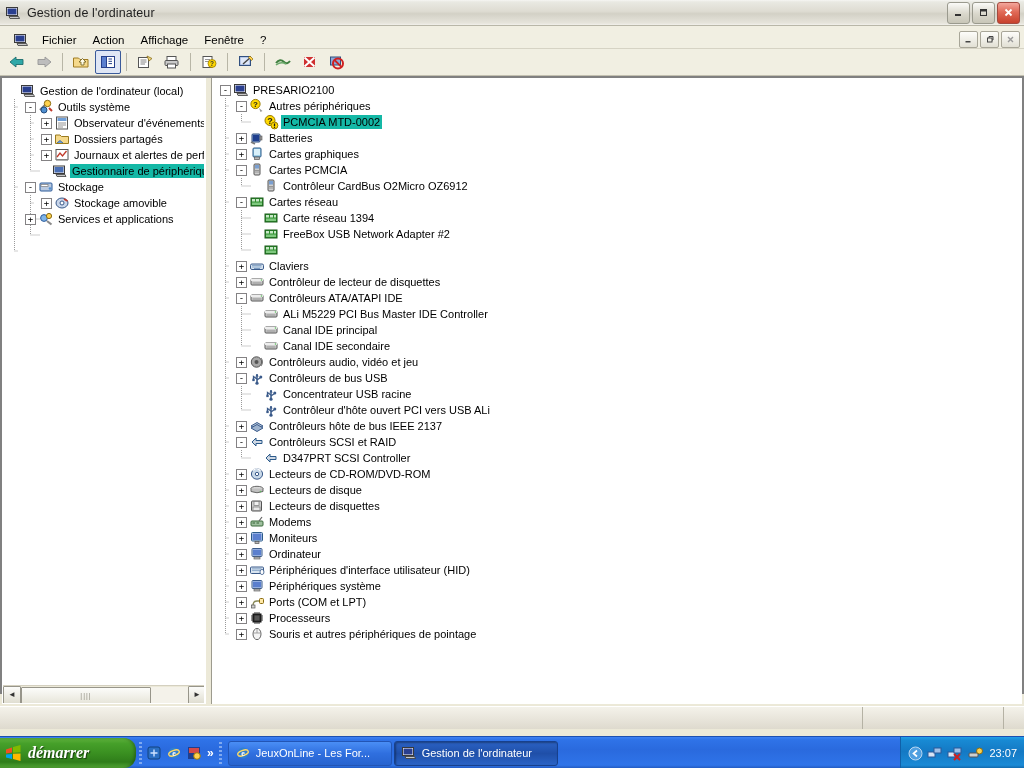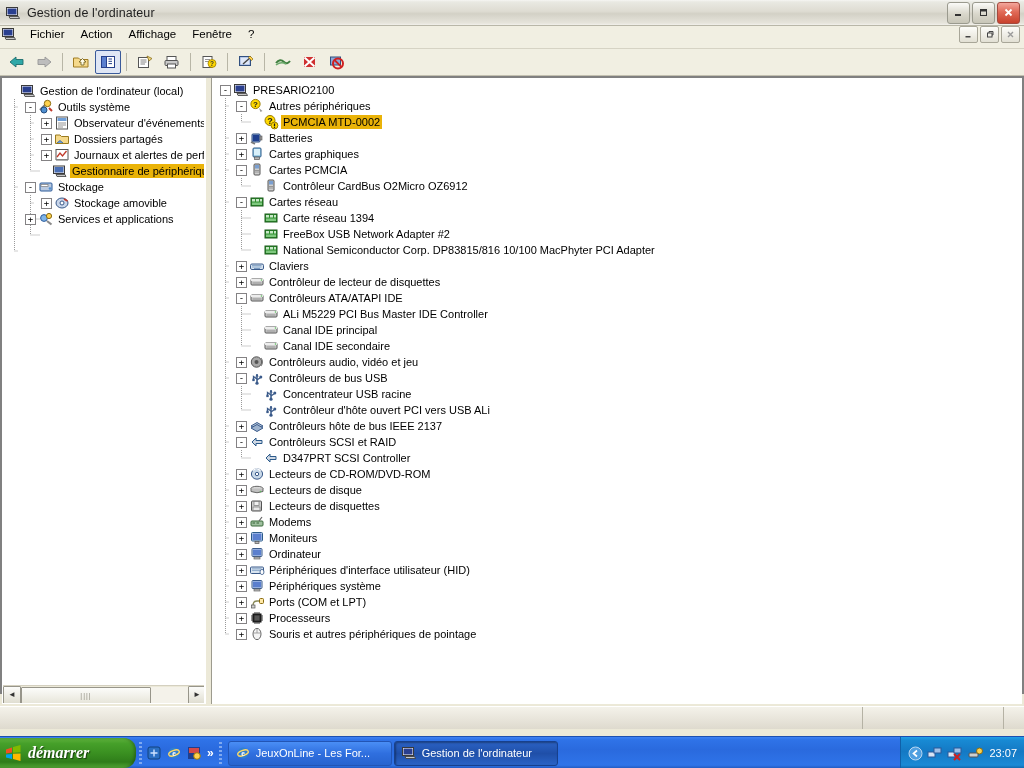--- a/index.html
+++ b/index.html
@@ -32,22 +32,22 @@
     color:#333;font-size:10px;line-height:1;position:relative;
   }
   .winbtn.close{
     border-color:#a34a3f;
     background:linear-gradient(to bottom,#f3a69b,#e06a57 45%,#c8412c);
     color:#fff;
   }
 
   
   .menubar{
-    height:22px;display:flex;align-items:flex-start;
-    background:#f1efe2;border-bottom:1px solid #d6d3c4;padding-left:0;
+    height:22px;display:flex;align-items:flex-end;
+    background:#f1efe2;border-bottom:1px solid #d6d3c4;padding-left:12px;
   }
   .menubar .mdi-ico{width:18px;height:16px;display:flex;align-items:center;justify-content:center;margin-right:4px;}
   .menuitem{padding:2px 8px;font-size:11.5px;color:#000;cursor:default;}
   .mdibtns{margin-left:auto;display:flex;gap:2px;padding-right:4px;}
   .mdibtn{
     width:17px;height:15px;border:1px solid #a8a698;border-radius:2px;
     background:linear-gradient(to bottom,#fdfdfa,#e2e0d4);
     display:flex;align-items:center;justify-content:center;font-size:9px;color:#555;
   }
 
@@ -95,21 +95,21 @@
   .row{height:16px;display:flex;align-items:center;white-space:nowrap;position:relative;}
   .twisty{
     width:9px;height:9px;border:1px solid #848284;background:#fff;
     display:flex;align-items:center;justify-content:center;
     font-size:9px;line-height:7px;color:#000;font-family:"DejaVu Sans Mono",monospace;
     flex:0 0 auto;
   }
   .twistyspace{width:11px;flex:0 0 auto;}
   .ico{width:16px;height:16px;flex:0 0 auto;display:flex;align-items:center;justify-content:center;margin-right:2px;}
   .lbl{font-size:11px;color:#000;padding:0 2px;line-height:14px;}
-  .row.sel .lbl{background:#eab308;color:#000;}
+  .row.sel .lbl{background:#14b8a6;color:#000;}
 
   
   .statusbar{
     position:absolute;left:0;top:706px;width:1024px;height:22px;
     background:linear-gradient(to bottom,#f4f2ea,#dedace);
     border-top:1px solid #fff;display:flex;align-items:center;
   }
   .sbcell{height:22px;border-left:1px solid #b5b2a4;}
 
   
@@ -636,21 +636,20 @@
               <span class="twistyspace"></span>
               <span class="ico">
                 <svg width="16" height="16" viewBox="0 0 16 16">
                   <rect x="2" y="4" width="12" height="8" fill="#2f8f2f" stroke="#1a5a1a"></rect>
                   <rect x="3" y="5" width="3" height="2.5" fill="#c8e8c8"></rect>
                   <rect x="7" y="5" width="3" height="2.5" fill="#c8e8c8"></rect>
                   <rect x="11" y="5" width="2" height="2.5" fill="#c8e8c8"></rect>
                   <rect x="3" y="8.5" width="10" height="2.5" fill="#7fc87f"></rect>
                 </svg>
               </span>
-              <span class="lbl">National Semiconductor Corp. DP83815/816 10/100 MacPhyter PCI Adapter</span>
             </div>
             <div class="row">
               <span style="width: 18px; flex: 0 0 auto;"></span>
               <span class="twisty">+</span>
               <span style="width: 2px; flex: 0 0 auto;"></span>
               <span class="ico">
                 <svg width="16" height="16" viewBox="0 0 16 16">
                   <rect x="1.5" y="6" width="13" height="5.5" rx="1.4" fill="#d8e4f0" stroke="#3a5a8a"></rect>
                   <path d="M3 7.5 L12.5 7.5 M3 9 L12.5 9" stroke="#7a9ac0" stroke-width=".8"></path>
                   <rect x="5" y="10" width="6" height="1" fill="#7a9ac0"></rect>

